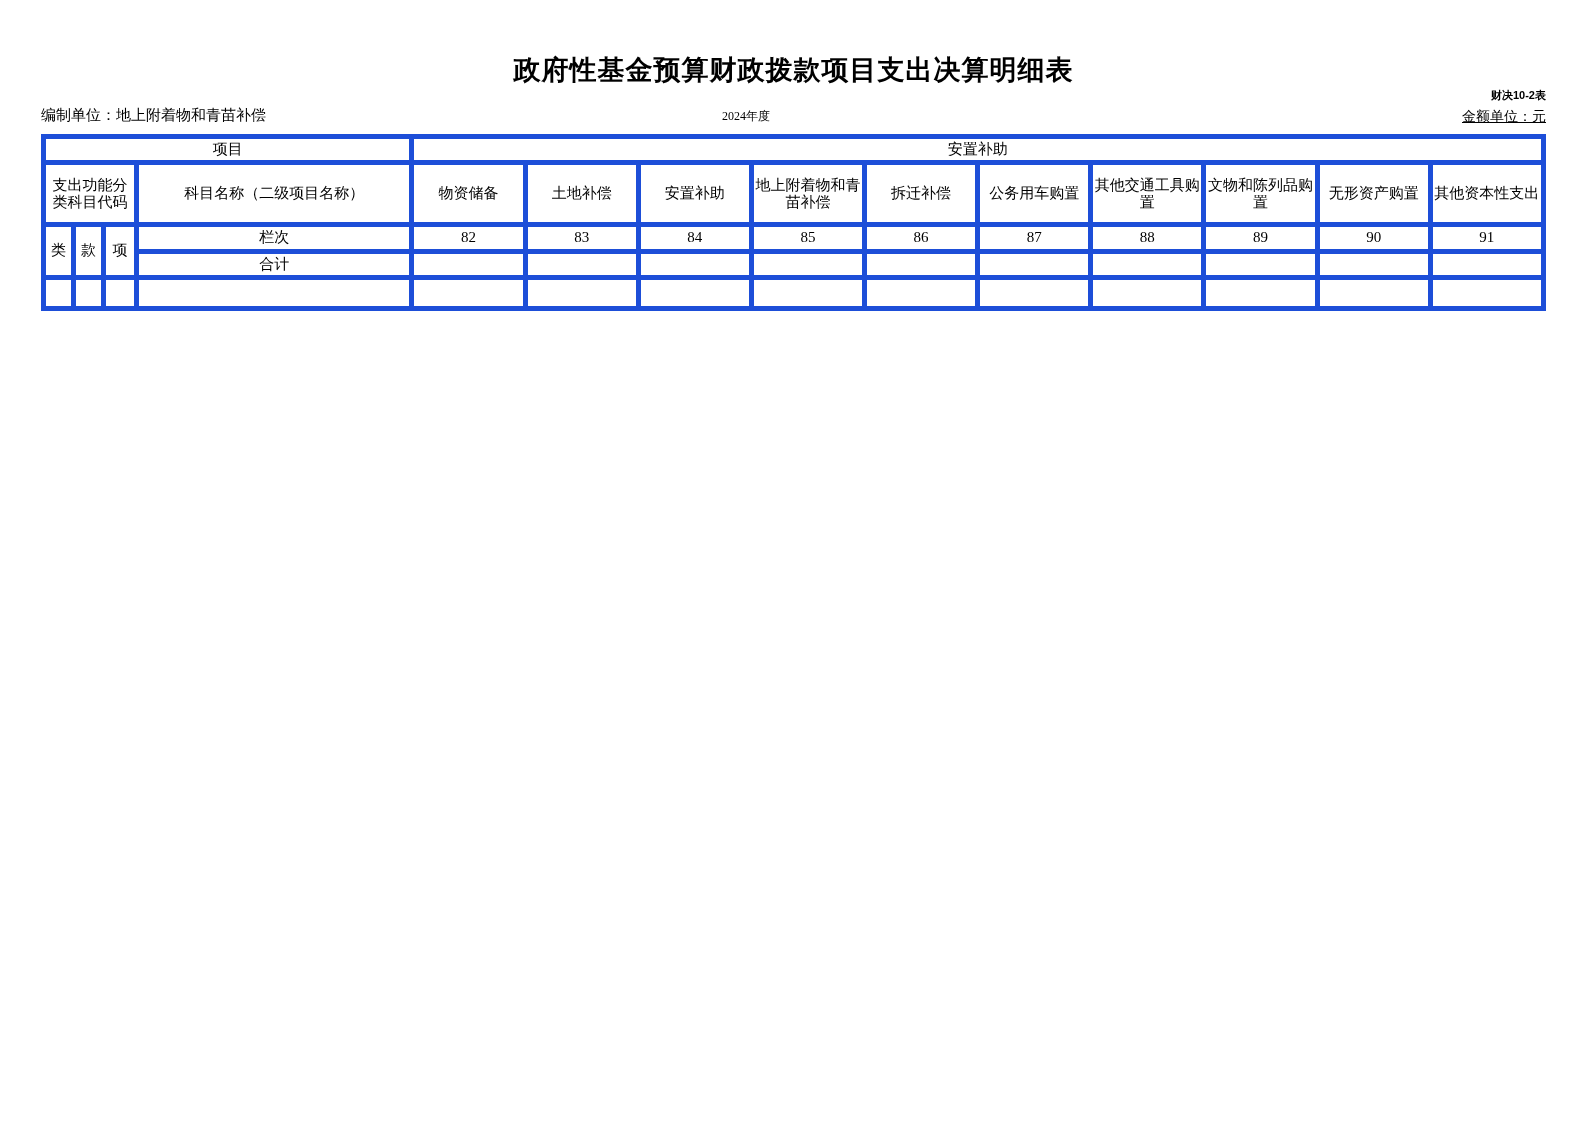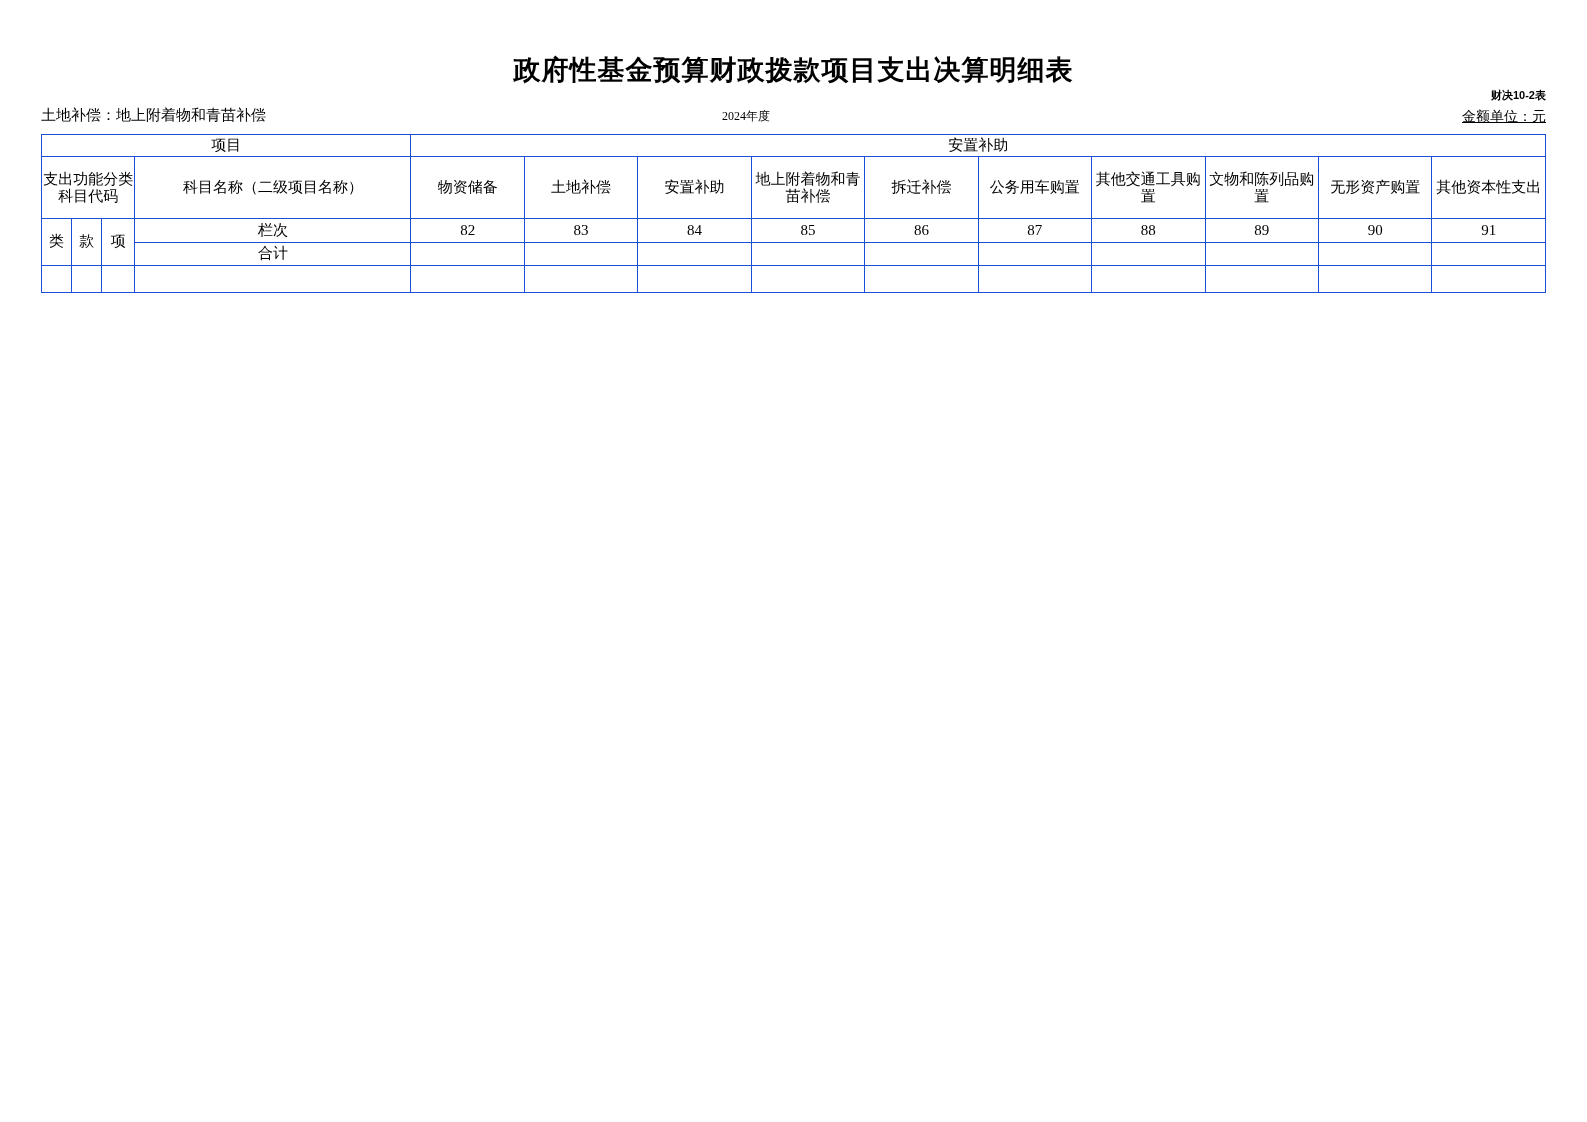--- a/index.html
+++ b/index.html
@@ -66,21 +66,21 @@
     font-size: 14px;
     text-decoration: underline;
   }
   table.main {
     border-collapse: collapse;
     margin: 8px 0 0 41px;
     width: 1505px;
     table-layout: fixed;
   }
   table.main td, table.main th {
-    border: 1px solid #1d4ed8;
+    border: 5px solid #1d4ed8;
     text-align: center;
     vertical-align: middle;
     font-size: 15px;
     font-weight: normal;
     padding: 2px 1px;
     line-height: 1.15;
   }
   .hdr-group {
     height: 20px;
     font-size: 14px;
@@ -106,21 +106,21 @@
 </style>
 </head>
 <body>
 
 <div class="page">
 
   <div class="doc-title">政府性基金预算财政拨款项目支出决算明细表</div>
 
   <div class="meta-row">
     <div class="meta-unit">
-      <span>土地补偿：</span><span>地上附着物和青苗补偿</span>
+      <span>编制单位：</span><span>地上附着物和青苗补偿</span>
     </div>
     <div class="meta-year">2024年度</div>
     <div class="meta-right">
       <div class="r1">财决10-2表</div>
       <div class="r2">金额单位：元</div>
     </div>
   </div>
 
   <table class="main">
     <colgroup>

